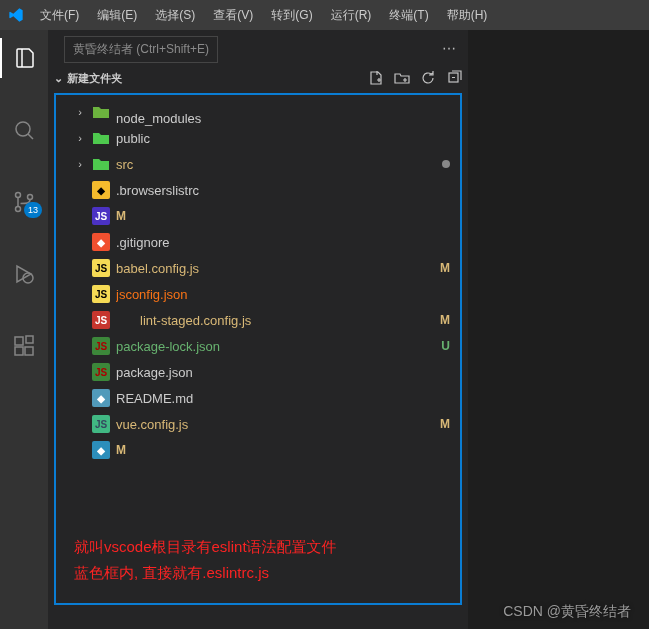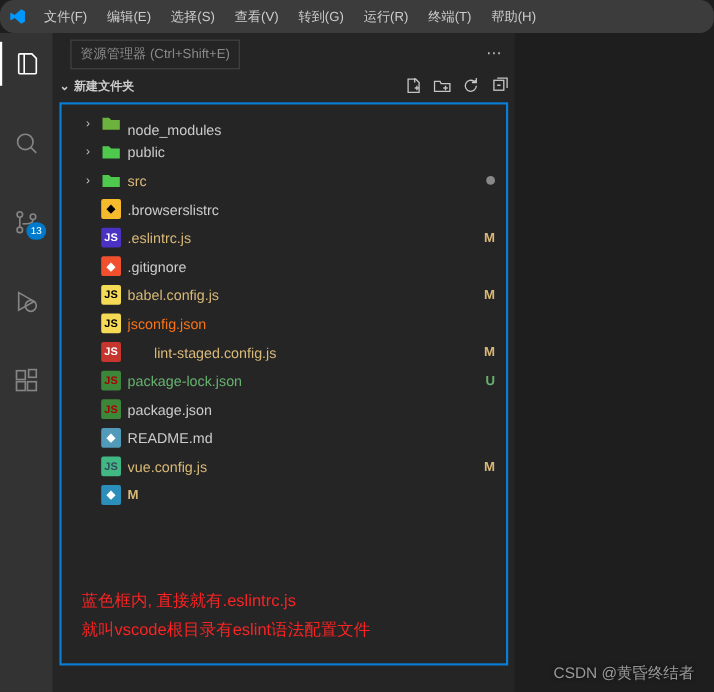--- a/index.html
+++ b/index.html
@@ -12,21 +12,20 @@
       position: relative;
       overflow: hidden;
     }
     .titlebar {
       height: 30px;
       background: #3c3c3c;
       display: flex;
       align-items: center;
       padding-left: 8px;
       gap: 2px;
-      border-radius: 13px;
     }
     .vscode-icon { width: 16px; height: 16px; margin-right: 6px; }
     .menu-item {
       padding: 4px 8px;
       color: #cccccc;
       cursor: pointer;
       font-size: 12px;
     }
     .main { display: flex; height: calc(100% - 30px); }
     .activitybar {
@@ -161,21 +160,21 @@
       <svg width="24" height="24" viewBox="0 0 24 24" fill="none" stroke="currentColor" stroke-width="1.5">
           <rect x="3" y="3" width="8" height="8"></rect>
           <rect x="3" y="13" width="8" height="8"></rect>
           <rect x="13" y="13" width="8" height="8"></rect>
           <rect x="14" y="2" width="7" height="7"></rect>
         </svg>
     </div>
   </div>
 
   <div class="sidebar">
-    <div class="tooltip-box">资源管理器 (Ctrl+Shift+E)</div>
+    <div class="tooltip-box">黄昏终结者 (Ctrl+Shift+E)</div>
     <div class="sidebar-header">
       <span></span>
       <span class="sidebar-dots">⋯</span>
     </div>
     <div class="section-header">
       <div class="section-left">
         <span>⌄</span>
         <span>新建文件夹</span>
       </div>
       <div class="section-actions">
@@ -233,21 +232,20 @@
           <span class="status-dot" style="background: rgb(136, 136, 136);"></span>
         </div>
         <div class="tree-row">
           <span class="chevron none">›</span>
           <span class="file-icon" style="background: rgb(245, 187, 45); color: rgb(0, 0, 0);">◆</span>
           <span class="fname" style="color: rgb(204, 204, 204);">.browserslistrc</span>
         </div>
         <div class="tree-row">
           <span class="chevron none">›</span>
           <span class="file-icon" style="background: rgb(75, 50, 195); color: rgb(255, 255, 255);">JS</span>
-          <span class="fname" style="color: rgb(217, 185, 119);">.eslintrc.js</span>
           <span class="status-letter" style="color: rgb(217, 185, 119);">M</span>
         </div>
         <div class="tree-row">
           <span class="chevron none">›</span>
           <span class="file-icon" style="background: rgb(241, 80, 47); color: rgb(255, 255, 255);">◆</span>
           <span class="fname" style="color: rgb(204, 204, 204);">.gitignore</span>
         </div>
         <div class="tree-row">
           <span class="chevron none">›</span>
           <span class="file-icon" style="background: rgb(245, 218, 85); color: rgb(0, 0, 0);">JS</span>
@@ -286,21 +284,21 @@
           <span class="file-icon" style="background: rgb(65, 184, 131); color: rgb(53, 73, 94);">JS</span>
           <span class="fname" style="color: rgb(217, 185, 119);">vue.config.js</span>
           <span class="status-letter" style="color: rgb(217, 185, 119);">M</span>
         </div>
         <div class="tree-row">
           <span class="chevron none">›</span>
           <span class="file-icon" style="background: rgb(44, 142, 187); color: rgb(255, 255, 255);">◆</span>
           <span class="status-letter" style="color: rgb(217, 185, 119);">M</span>
         </div>
         <div class="annotation">
+        <div>就叫vscode根目录有eslint语法配置文件</div>
         <div>蓝色框内, 直接就有.eslintrc.js</div>
-        <div>就叫vscode根目录有eslint语法配置文件</div>
       </div>
     </div>
   </div>
   <div class="editor"></div>
 </div>
 
 <div class="watermark">CSDN @黄昏终结者</div>
 
 </body></html>

